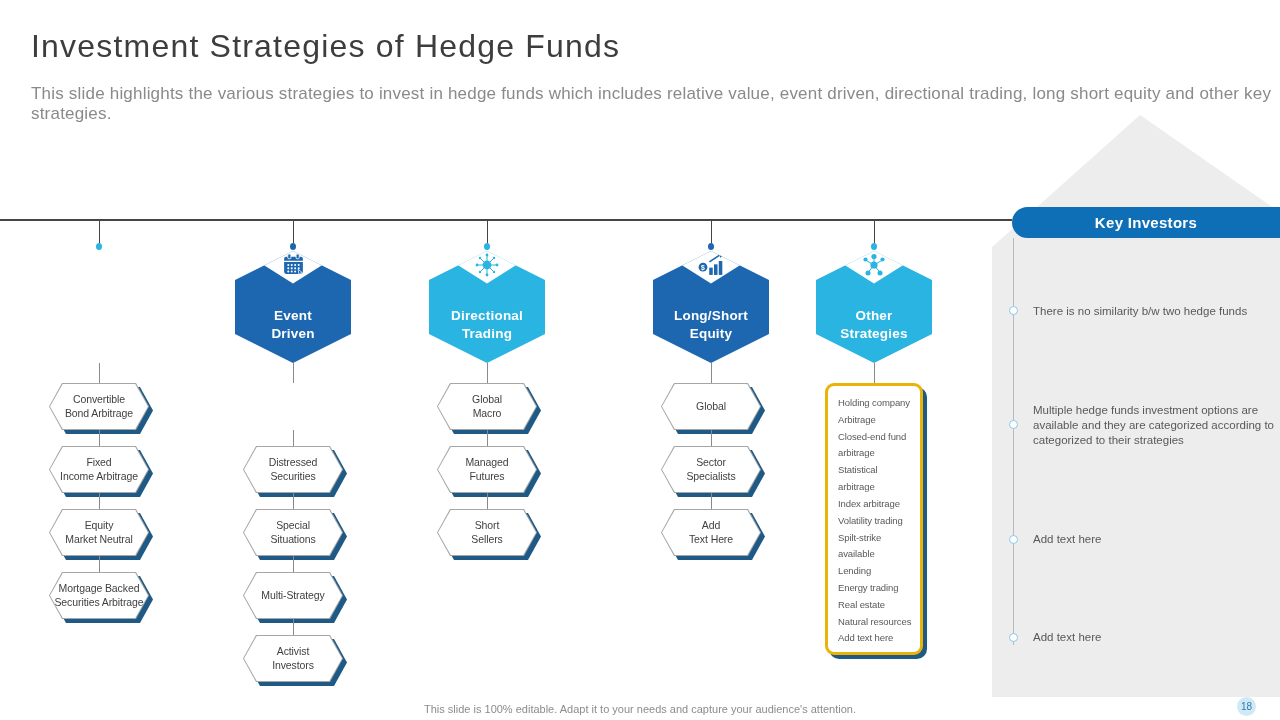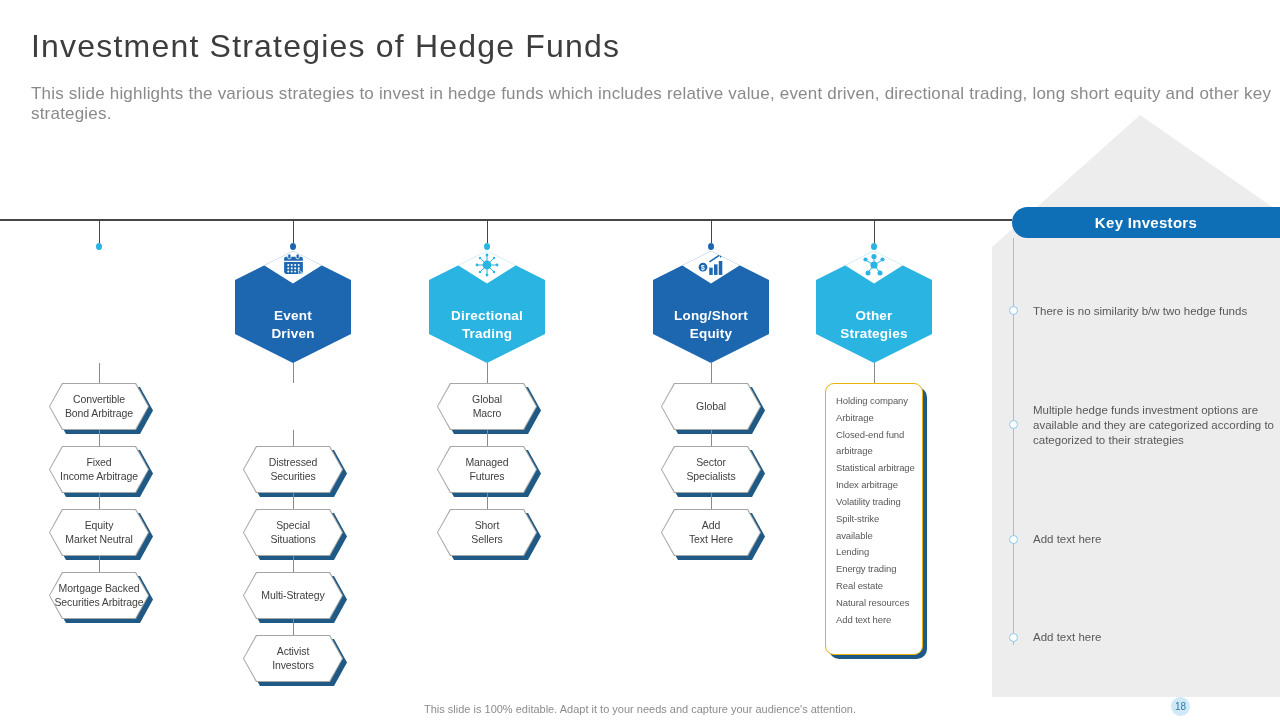--- a/index.html
+++ b/index.html
@@ -29,36 +29,36 @@
   .item{position:absolute;left:8px;width:100px;height:47px;}
   .hexs{clip-path:polygon(13% 0%,87% 0%,100% 50%,87% 100%,13% 100%,0% 50%);}
   .item-shadow{position:absolute;left:4px;top:4px;width:100%;height:100%;background:var(--hex-shadow,#1E5A85);}
   .item-border{position:absolute;inset:0;background:#a6a6a6;}
   .item-fill{position:absolute;inset:1px;background:#fff;display:flex;align-items:center;justify-content:center;
              clip-path:polygon(13% 0%,87% 0%,100% 50%,87% 100%,13% 100%,0% 50%);}
   .item-fill span{display:block;text-align:center;font-size:10.5px;letter-spacing:-.1px;
                   color:#3f3f3f;line-height:1.3;white-space:pre;}
   .listbox{position:absolute;left:9px;top:164px;width:98px;height:272px;}
   .listbox-shadow{position:absolute;left:4px;top:4px;width:100%;height:100%;background:var(--hex-shadow,#1E5A85);border-radius:10px;}
-  .listbox-body{position:absolute;inset:0;background:#fff;border:1px solid #eab308;border-radius:9px;
+  .listbox-body{position:absolute;inset:0;background:#fff;border:3px solid #eab308;border-radius:9px;
                 padding:9px 4px 4px 10px;box-sizing:border-box;}
   .list-line{font-size:9.5px;line-height:1.77;color:#595959;letter-spacing:-.1px;}
   
   .tk-panel{position:absolute;left:992px;top:115px;width:288px;height:582px;background:var(--panel-gray,#EDEDEE);
             clip-path:polygon(51.4% 0%,100% 16.7%,100% 100%,0% 100%,0% 22.7%);}
   .tk-band{position:absolute;left:1012px;top:207px;width:268px;height:31px;background:var(--band-blue,#0F6FB6);
            border-radius:15.5px 0 0 15.5px;color:#fff;font-size:15px;font-weight:bold;
            display:flex;align-items:center;justify-content:center;letter-spacing:.3px;}
   .tk-line{position:absolute;left:1013px;top:238px;width:1.2px;height:407px;background:#b7bbbf;}
   .tk-bullet{position:absolute;left:1009px;width:9px;height:9px;border-radius:50%;
              background:#fdfefe;border:1.5px solid var(--bullet-outline,#8CC8E8);box-sizing:border-box;}
   .tk-text{position:absolute;left:1033px;width:246px;font-size:11.5px;color:var(--text-gray,#595959);line-height:1.32;}
   
   .footer{position:absolute;left:0;top:703px;width:100%;text-align:center;font-size:11px;color:#8c8c8c;}
-  .page-badge{position:absolute;left:1171px;top:697px;width:19px;height:19px;border-radius:50%;
+  .page-badge{position:absolute;left:1237px;top:697px;width:19px;height:19px;border-radius:50%;
               background:var(--badge-bg,#CFE9F6);color:var(--badge-text,#2F7DA6);font-size:10px;
               line-height:19px;text-align:center;}
 </style>
 </head>
 <body>
 
 <div class="slide">
   <div class="title">Investment Strategies of Hedge Funds</div>
   <div class="subtitle">This slide highlights the various strategies to invest in hedge funds which includes relative value, event driven, directional trading, long short equity and other key strategies.</div>
 

